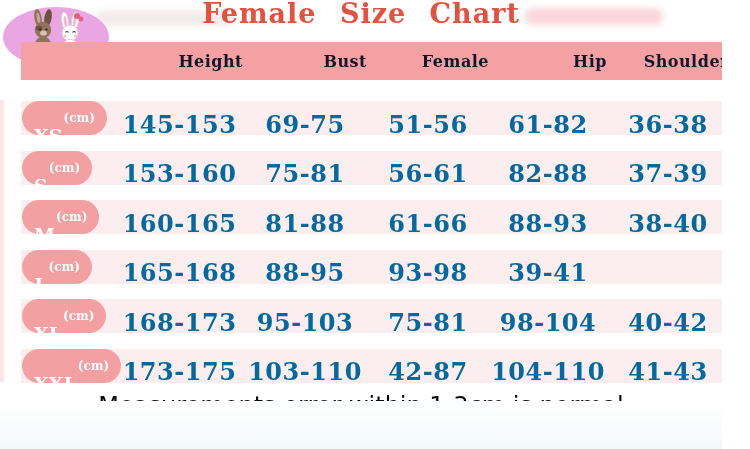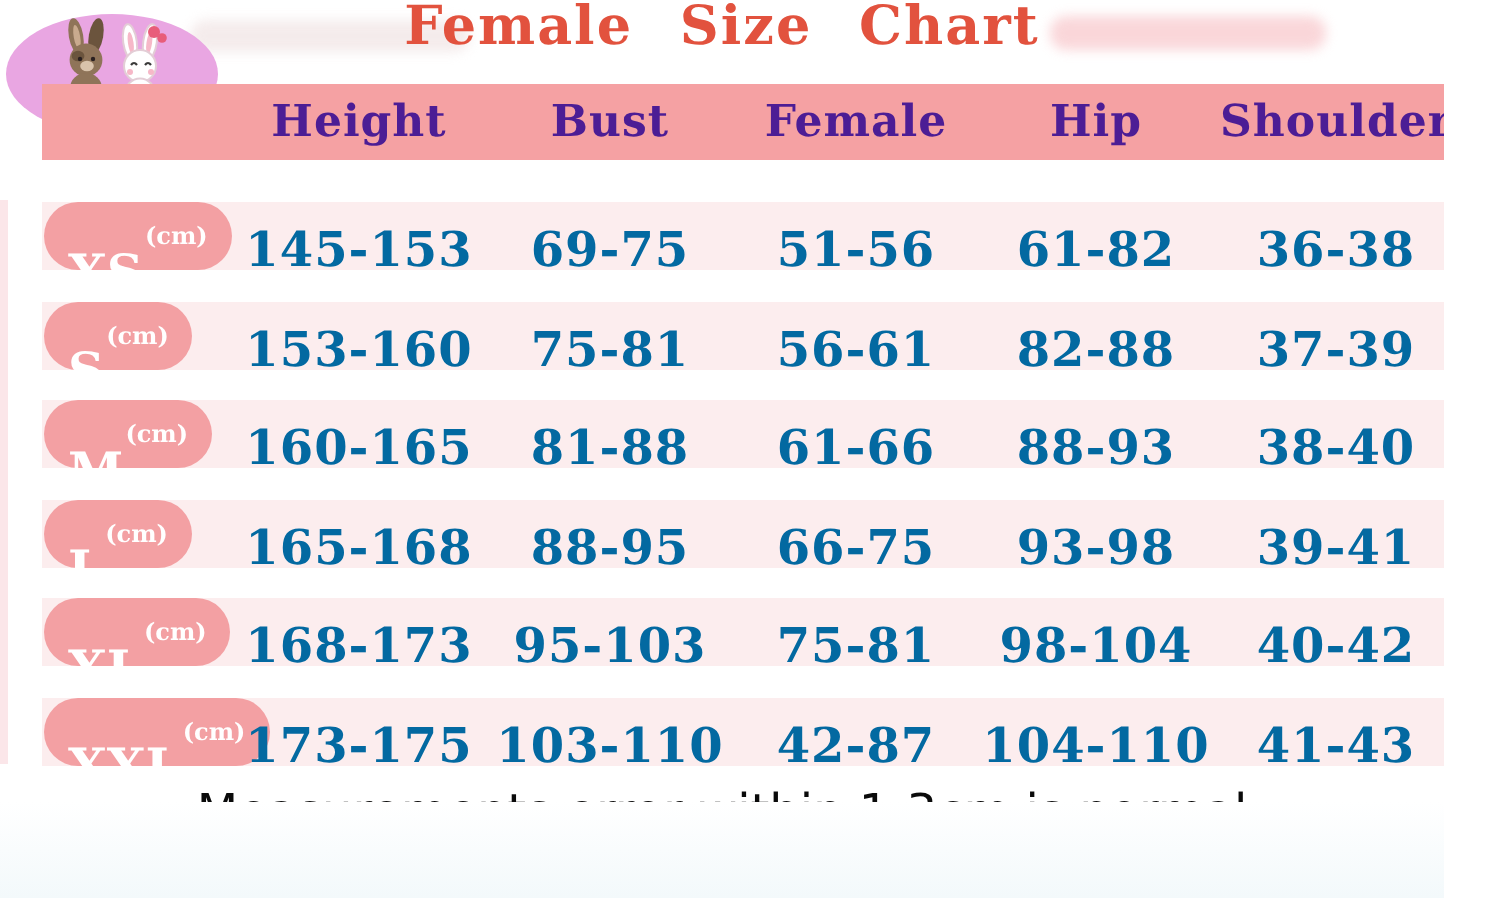--- a/index.html
+++ b/index.html
@@ -37,23 +37,23 @@
   .grid{
     display:grid;
     grid-template-columns:95px 127px 124px 122px 118px 122px;
     align-items:center;
   }
   .header-row{
     height:38px;
     background:#f5a1a3;
   }
   .col-header{
-    text-align:center;
-    font-size:22px;font-weight:700;
-    color:#4c1d95;
+    text-align:right;
+    font-size:16px;font-weight:700;
+    color:#0f172a;
     letter-spacing:.5px;
   }
   .rows{margin-top:21px;}
   .row{
     height:34px;
     background:#fcedee;
   }
   .row + .row{margin-top:15.5px;}
   .cell{
     text-align:center;
@@ -64,21 +64,21 @@
   .pill-wrap{padding-left:1px;}
   .pill{
     display:inline-flex;align-items:center;justify-content:center;
     height:34px;min-width:46px;
     padding:0 12px;
     border-radius:17px;
     background:#f3a0a3;
     color:#ffffff;
     white-space:nowrap;
   }
-  .pill .size-label{font-size:25px;font-weight:700;margin-top:36px;}
+  .pill .size-label{font-size:19px;font-weight:700;margin-top:36px;}
   .pill .size-unit{font-size:12px;font-weight:700;margin-left:1px;}
 
   
   .footer-note{
     position:absolute;left:0;right:0;top:392px;
     text-align:center;
     font-family:"DejaVu Sans", sans-serif;
     font-size:24px;
     color:#0a0a0a;
   }
@@ -190,21 +190,20 @@
 
       <div class="grid row">
         <div class="pill-wrap">
           <span class="pill">
             <span class="size-label">L</span>
             <span class="size-unit">(cm)</span>
           </span>
         </div>
         <div class="cell">165-168</div>
         <div class="cell">88-95</div>
-        <div class="cell">66-75</div>
         <div class="cell">93-98</div>
         <div class="cell">39-41</div>
       </div>
 
       <div class="grid row">
         <div class="pill-wrap">
           <span class="pill">
             <span class="size-label">XL</span>
             <span class="size-unit">(cm)</span>
           </span>

